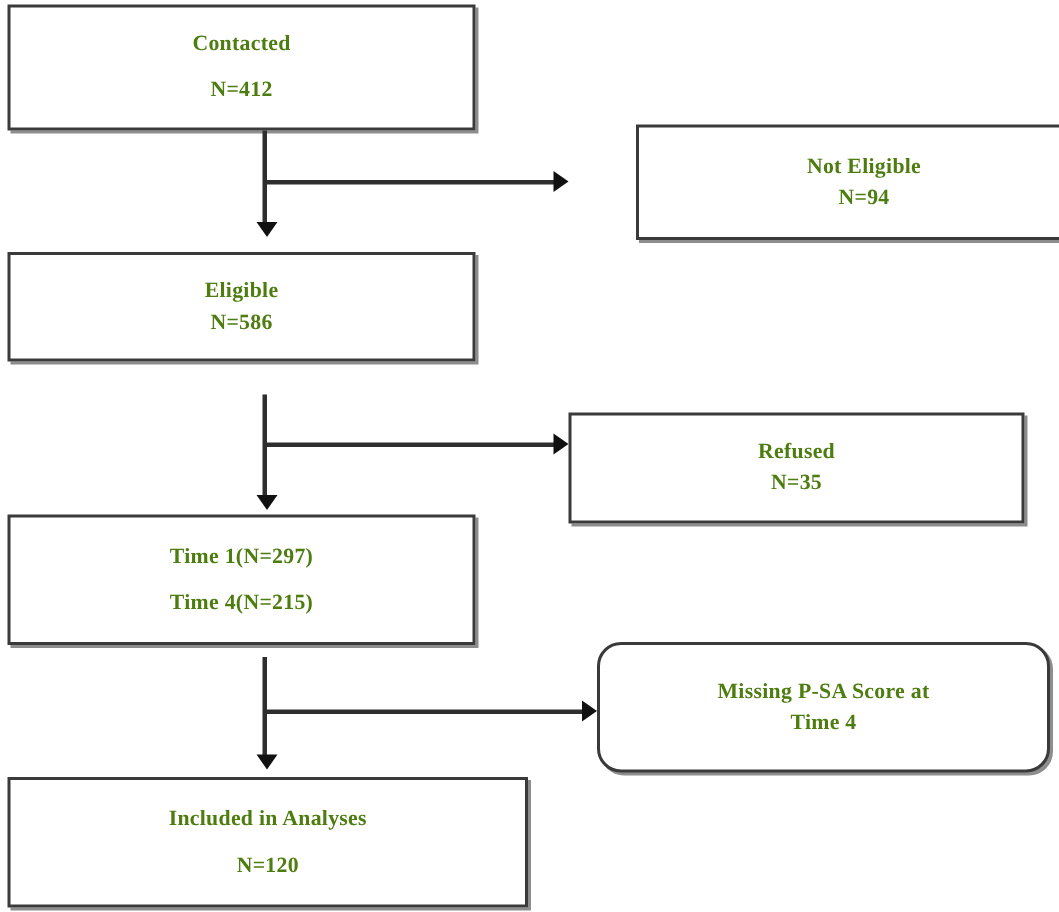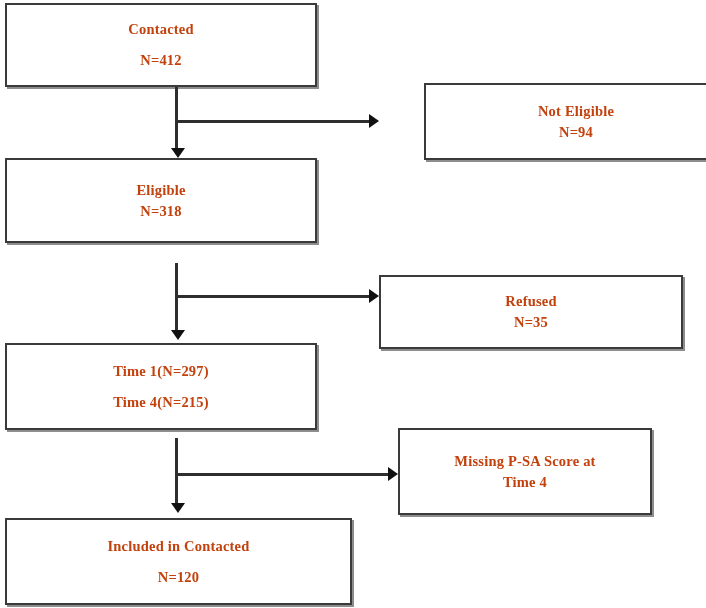--- a/index.html
+++ b/index.html
@@ -27,21 +27,21 @@
     box-shadow: 2px 2px 0 0 #8d8d8d;
     display: flex;
     flex-direction: column;
     align-items: center;
     justify-content: center;
     text-align: center;
   }
   .node-line {
     font-weight: bold;
     font-size: 14.5px;
-    color: #c2410c;
+    color: #4d7c0f;
     letter-spacing: 0.2px;
     line-height: 1.15;
     white-space: nowrap;
   }
   .node-box.two-line .node-line + .node-line {
     margin-top: 14px;
     text-align: center;
   }
   .node-box.tight .node-line + .node-line {
     margin-top: 4px;
@@ -89,23 +89,23 @@
   <div class="arrow-down" style="left:171px; top:148px;"></div>
 
   <div class="h-line" style="left:177px; top:120px; width:195px;"></div>
   <div class="arrow-right" style="left:369px; top:114px;"></div>
 
   <div class="node-box tight" style="left:379px; top:83px; width:304px; height:77px;margin-left:45px;">
     <div class="node-line">Not Eligible</div>
     <div class="node-line">N=94</div>
   </div>
 
-  <div class="node-box tight" style="left:5px; top:158px; width:312px; height:85px;">
+  <div class="node-box tight" style="left:5px; top:168px; width:312px; height:73px;">
     <div class="node-line">Eligible</div>
-    <div class="node-line">N=318</div>
+    <div class="node-line">N=586</div>
   </div>
 
   <div class="v-line" style="left:175px; top:263px; height:70px;"></div>
   <div class="arrow-down" style="left:171px; top:330px;"></div>
 
   <div class="h-line" style="left:177px; top:295px; width:195px;"></div>
   <div class="arrow-right" style="left:369px; top:289px;"></div>
 
   <div class="node-box tight" style="left:379px; top:275px; width:304px; height:74px;">
     <div class="node-line">Refused</div>
@@ -116,23 +116,23 @@
     <div class="node-line">Time 1(N=297)</div>
     <div class="node-line">Time 4(N=215)</div>
   </div>
 
   <div class="v-line" style="left:175px; top:438px; height:68px;"></div>
   <div class="arrow-down" style="left:171px; top:503px;"></div>
 
   <div class="h-line" style="left:177px; top:473px; width:214px;"></div>
   <div class="arrow-right" style="left:388px; top:467px;"></div>
 
-  <div class="node-box tight" style="left:398px; top:428px; width:254px; height:87px;">
+  <div class="node-box tight" style="left:398px; top:428px; width:302px; height:87px;border-radius:16px;">
     <div class="node-line">Missing P-SA Score at</div>
     <div class="node-line">Time 4</div>
   </div>
 
   <div class="node-box two-line" style="left:5px; top:518px; width:347px; height:87px;">
-    <div class="node-line">Included in Contacted</div>
+    <div class="node-line">Included in Analyses</div>
     <div class="node-line">N=120</div>
   </div>
 
 </div>
 
 </body></html>

